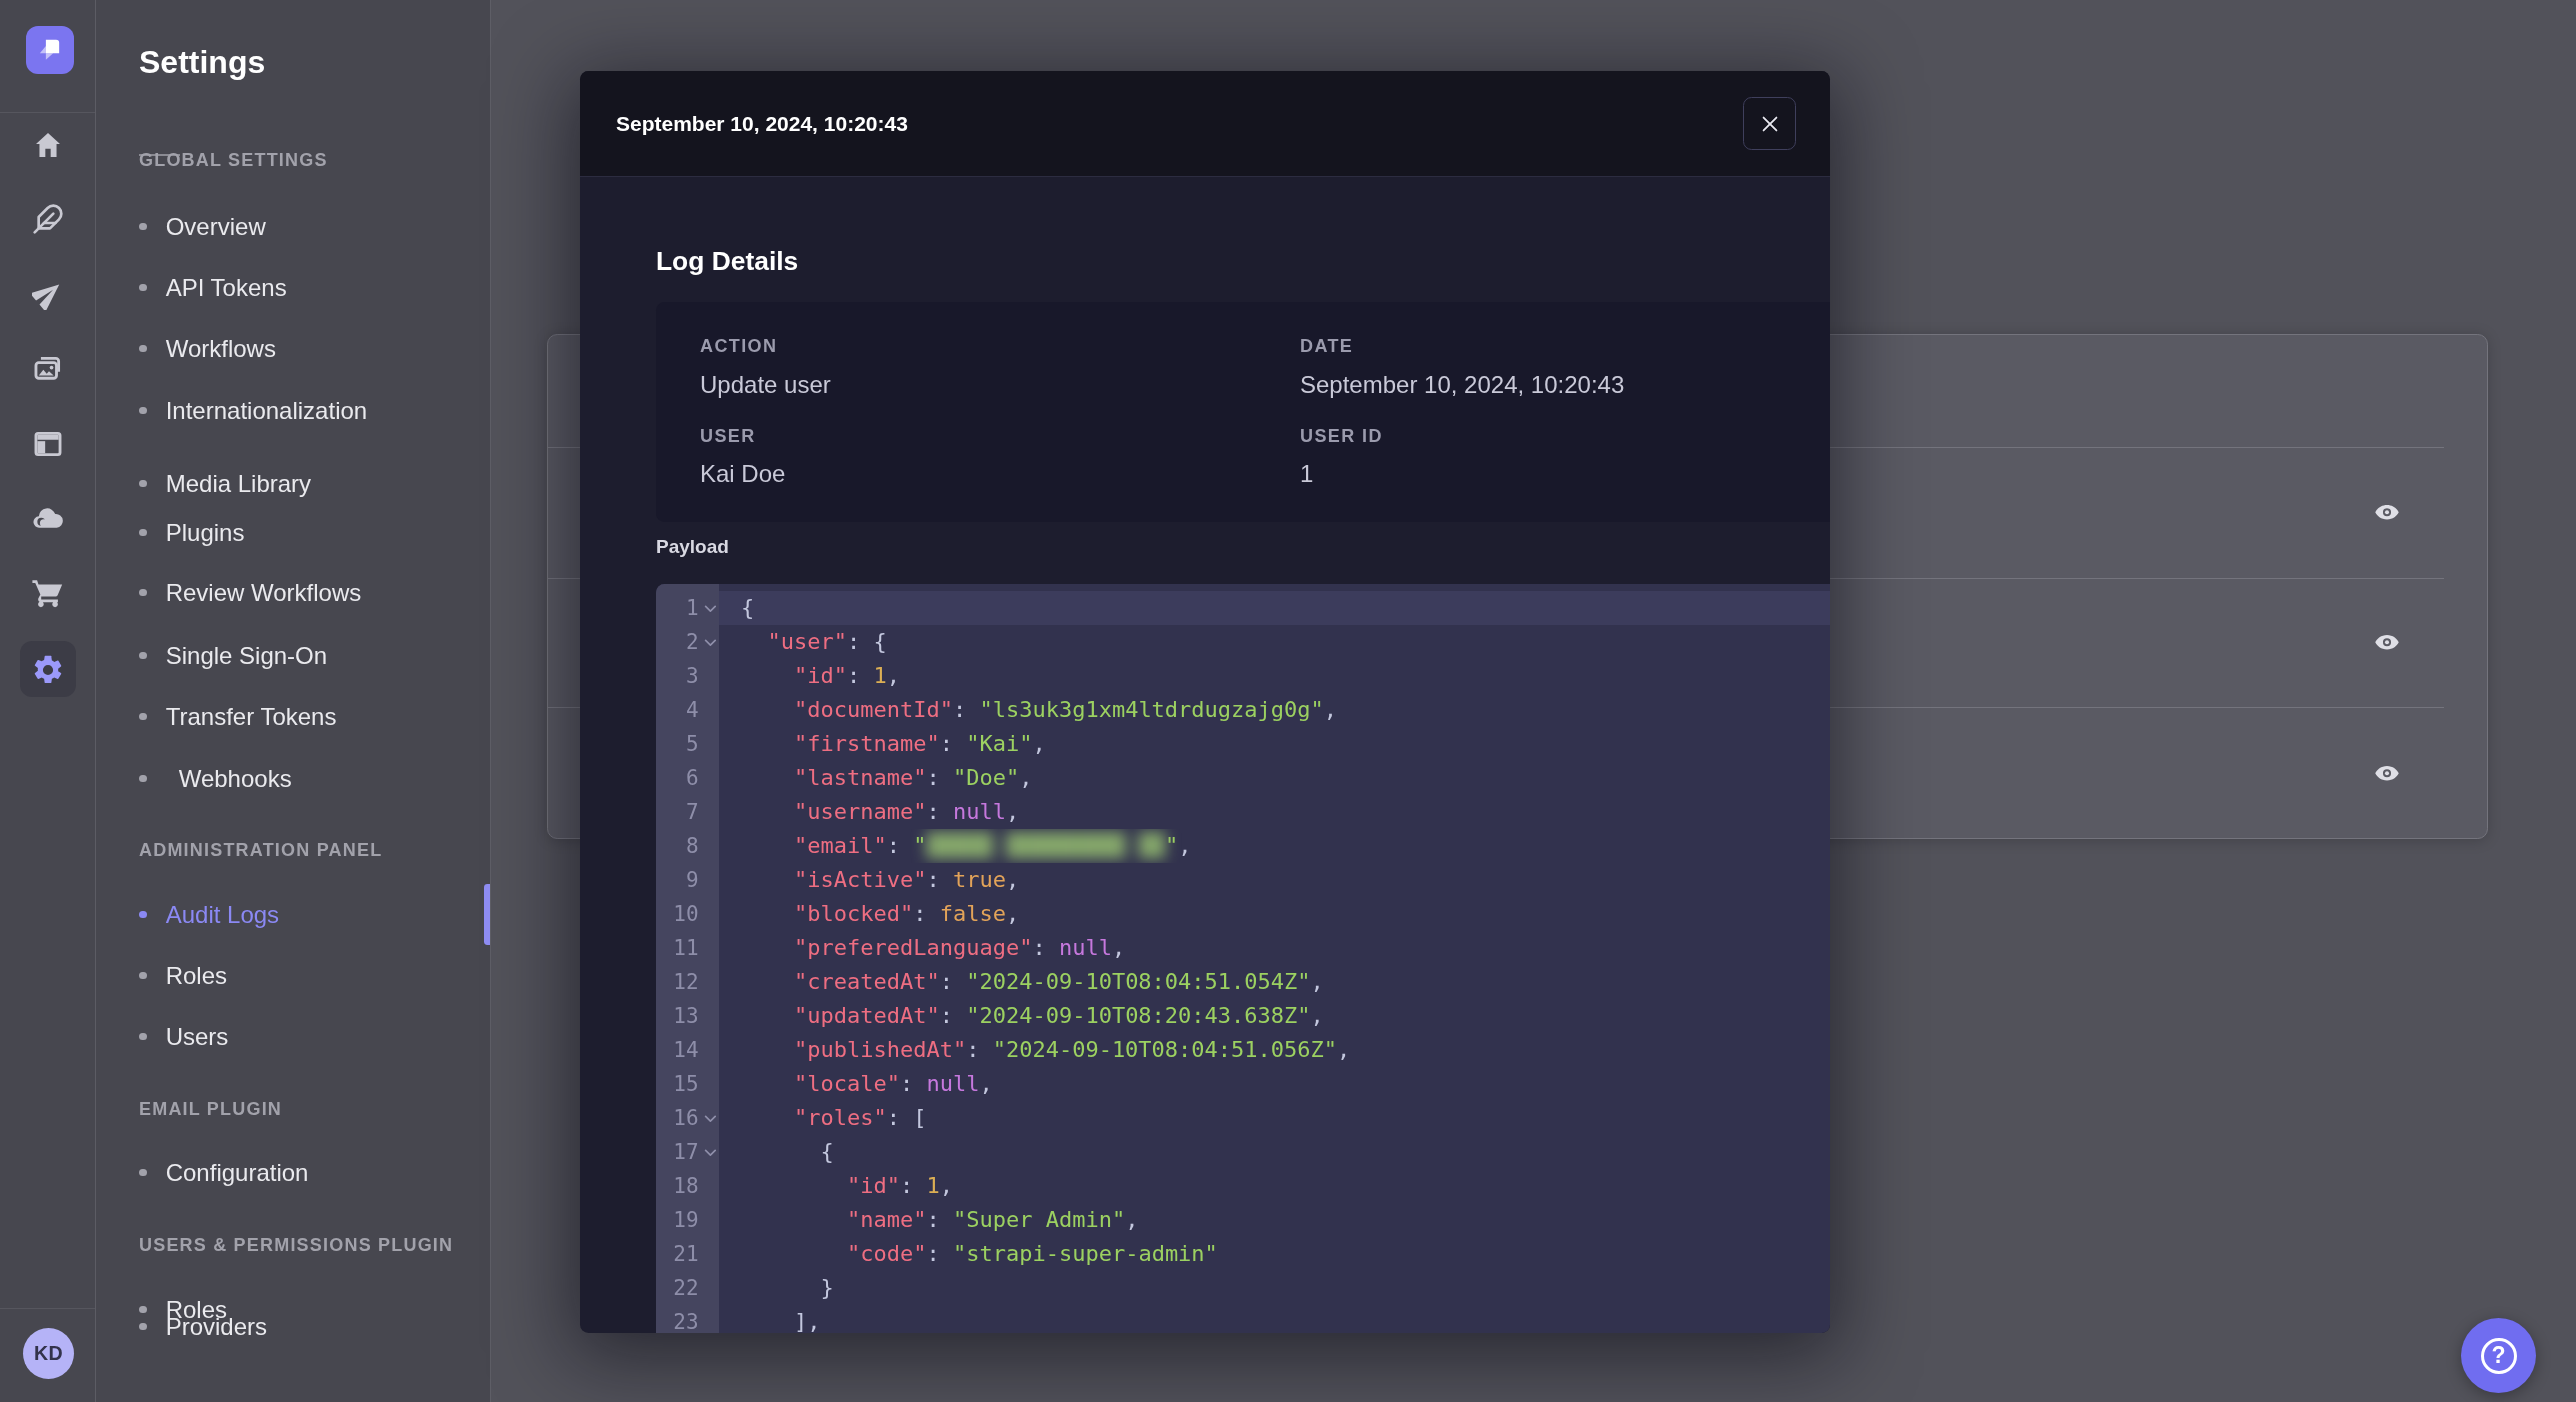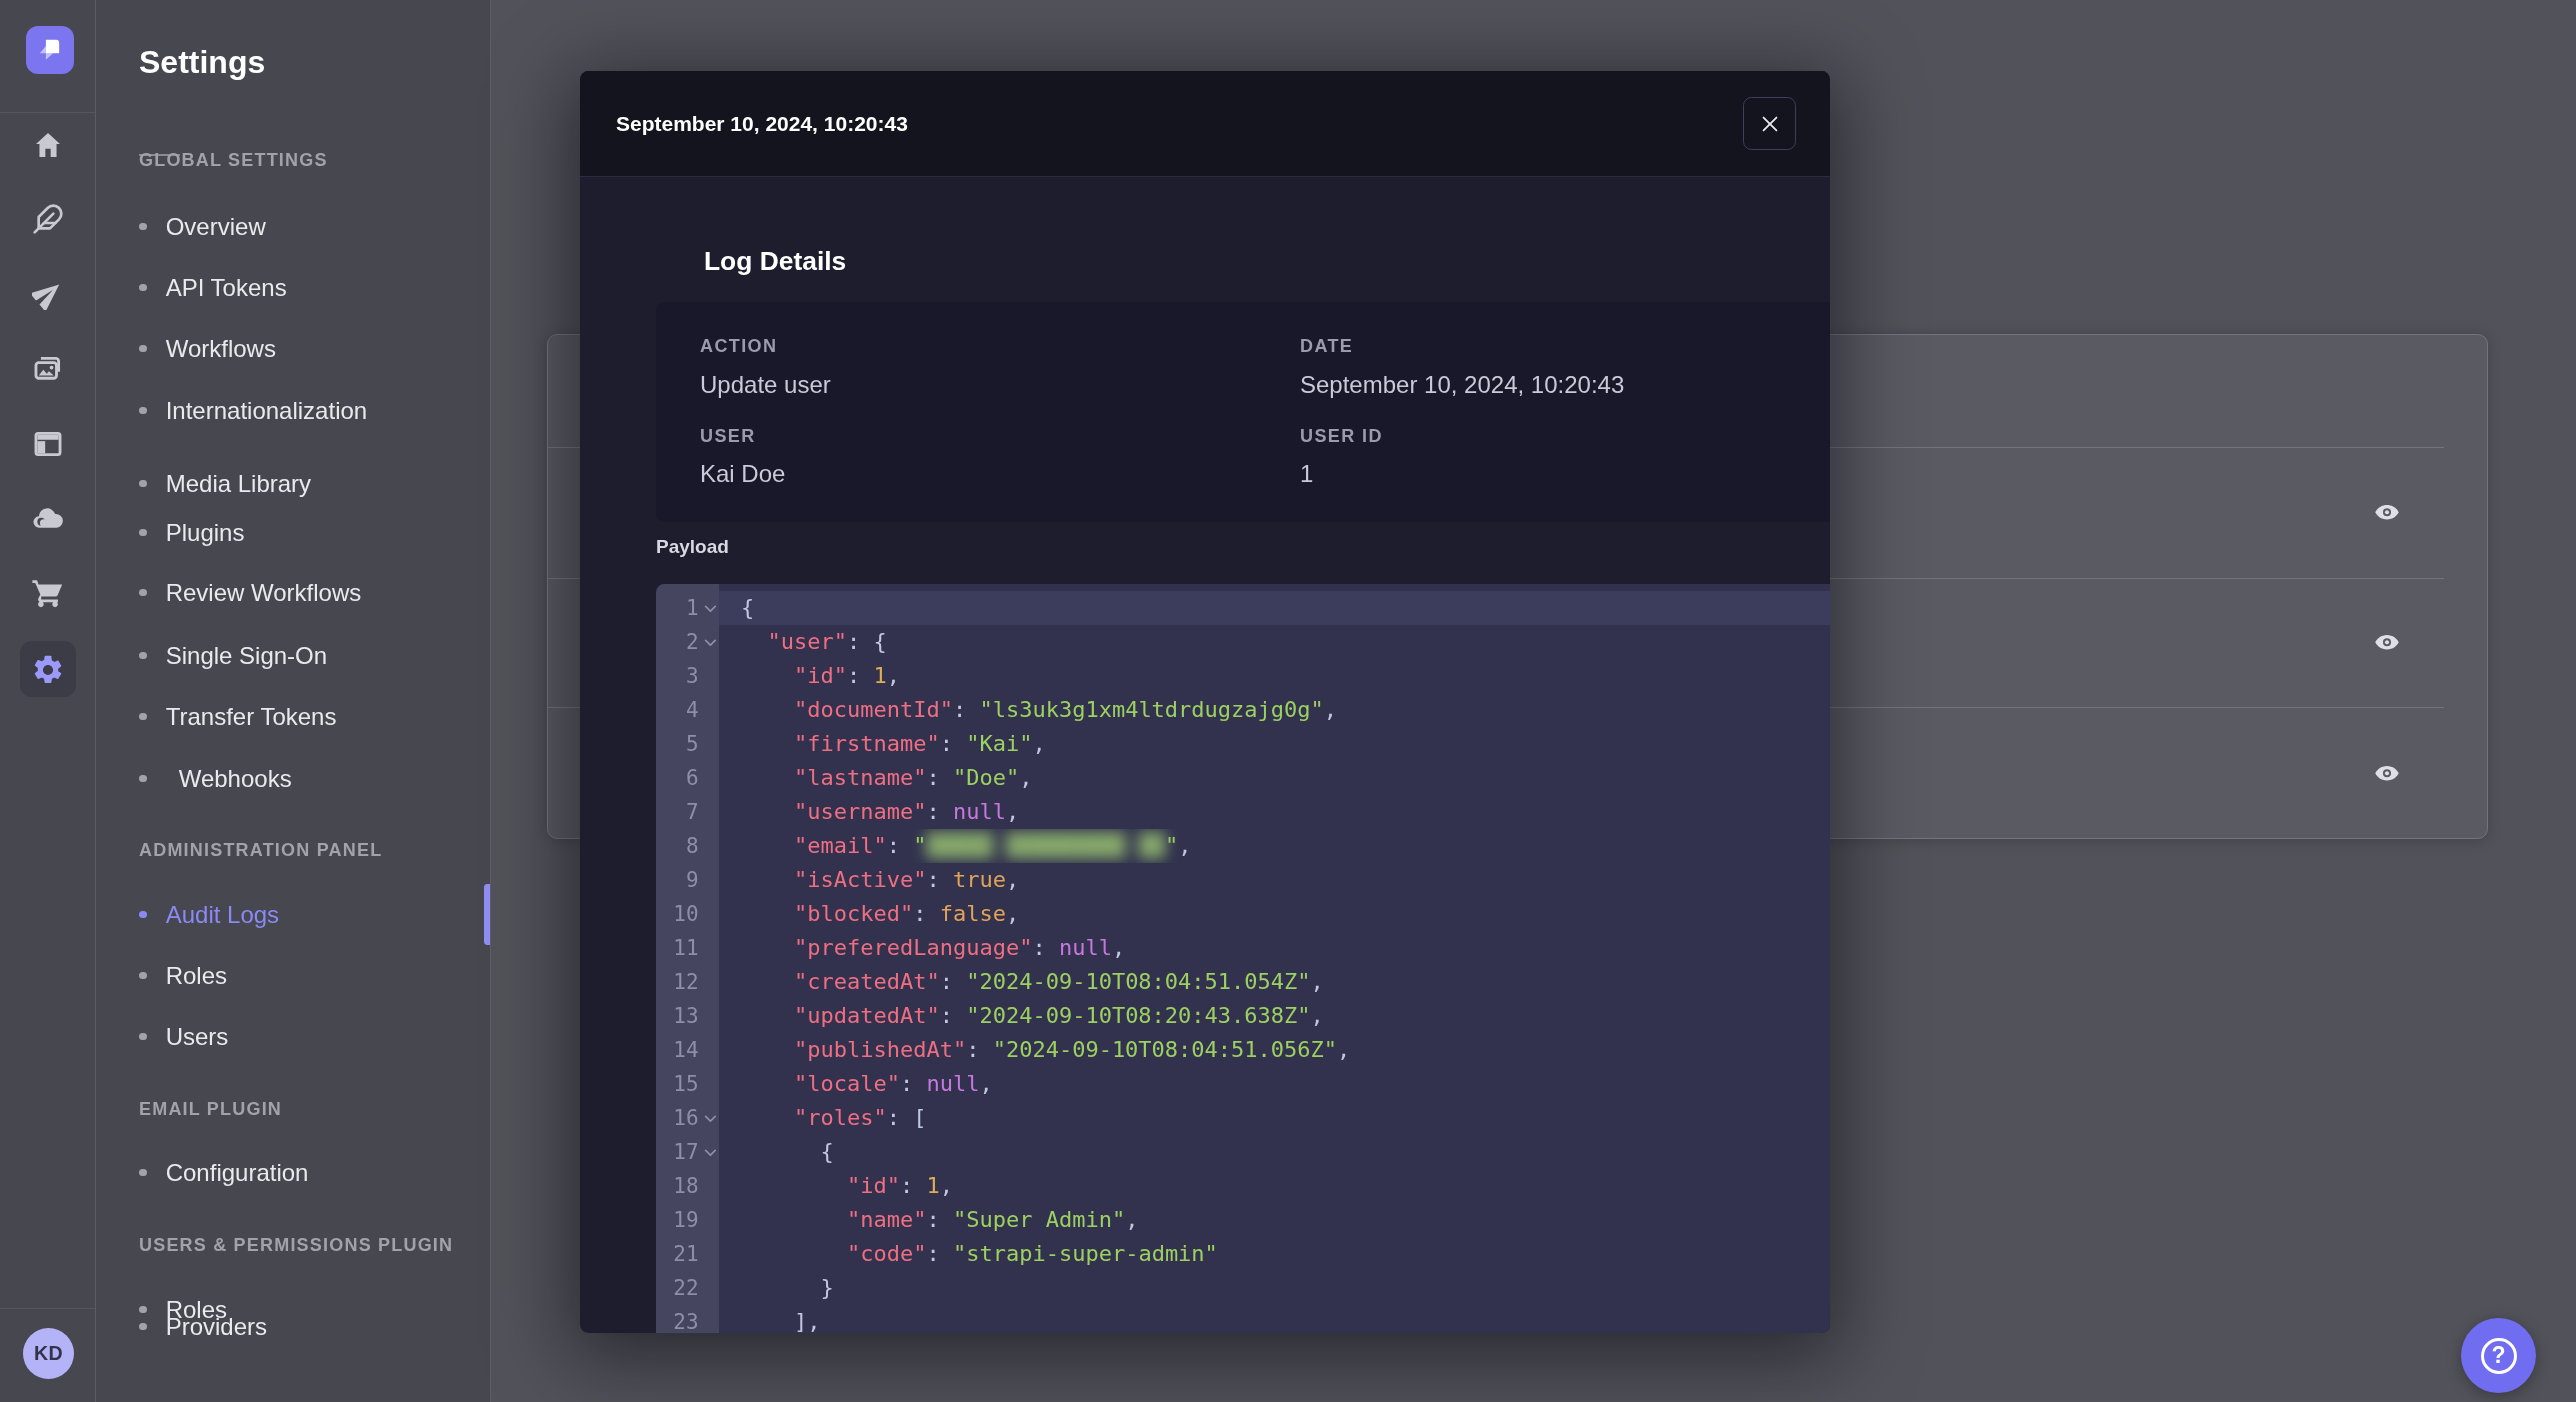--- a/index.html
+++ b/index.html
@@ -61,21 +61,21 @@
           box-shadow:0 15.3px 77px 8.5px rgba(8,8,18,.55); }
   #modal-header { position:absolute; left:0; top:0; width:100%; height:106px;
           background:#14141e; border-bottom:0.9px solid #2c2c40; }
   #modal-title { position:absolute; left:36px; top:0; height:106px; display:flex;
           align-items:center; font-size:21px; font-weight:700; color:#ffffff; }
   #modal-close { position:absolute; right:34px; top:26.4px; width:53px; height:53px;
           border-radius:8.5px; border:0.9px solid #3f3f5c; background:transparent;
           color:#e8e8f0; display:flex; align-items:center; justify-content:center;
           cursor:pointer; }
   #log-details-title { position:absolute; left:76px; top:175px; font-size:26.4px;
-          font-weight:700; color:#ffffff;margin-left:48px; }
+          font-weight:700; color:#ffffff; }
   #details-card { position:absolute; left:76px; top:231px; width:1284px; height:220px;
           background:#18182a; border-radius:8.5px; padding:34px 0 0 44px;
           display:grid; grid-template-columns:600px 1fr; grid-auto-rows:min-content; }
   .detail-cell { margin-bottom:27px; }
   .detail-label { font-size:18px; font-weight:700; letter-spacing:1.4px; color:#9b9bad;
           text-transform:uppercase; }
   .detail-value { margin-top:13.6px; font-size:24px; color:#c9c9d8; }
   #payload-label { position:absolute; left:76px; top:465px; font-size:19px;
           font-weight:700; color:#d8d8e2; }
   #code-editor { position:absolute; left:76px; top:513px; width:1284px; height:750px;

